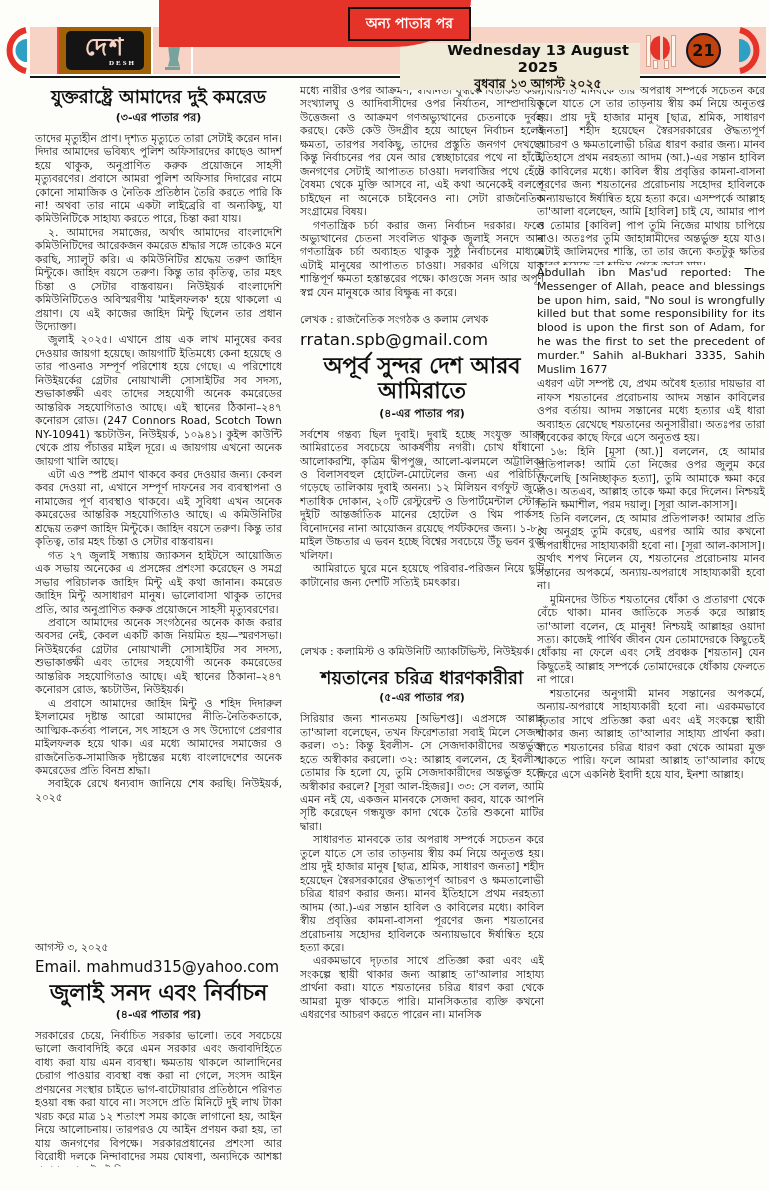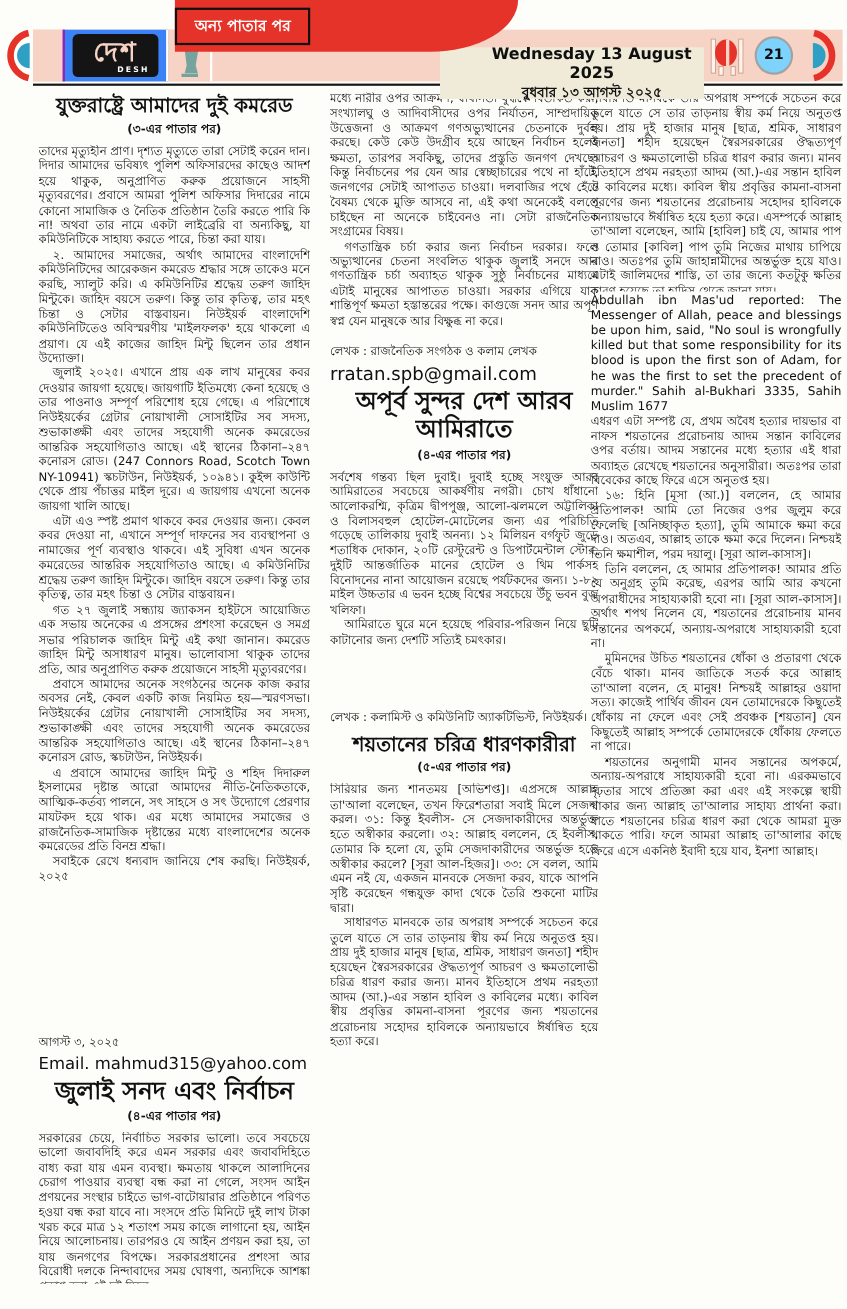--- a/index.html
+++ b/index.html
@@ -8,32 +8,32 @@
     background:#fdfdfa;color:#101010;
     font-family:"DejaVu Sans",sans-serif;
   }
   
   .masthead{
     position:absolute;left:30px;top:27px;width:736px;height:47px;
     display:flex;align-items:stretch;background:#f6d3c4;
   }
   .seg{display:flex;align-items:center;justify-content:center;}
   .cap{width:27px;background:#f6d3c4;}
-  .logo-panel{width:92px;background:#3b82f6;border-left:2px solid #a21caf;border-right:2px solid #fff;}
+  .logo-panel{width:92px;background:#a16207;border-left:2px solid #ef4444;border-right:2px solid #fff;font-family:Liberation Serif, serif;}
   .logo-box{
     width:78px;height:39px;background:#141414;border-radius:5px;
     display:flex;flex-direction:column;align-items:center;justify-content:center;line-height:1;
   }
   .logo-bn{color:#f6d3c4;font-weight:bold;font-size:24px;letter-spacing:2px;}
   .logo-en{color:#ffffff;font-size:7px;letter-spacing:2px;align-self:flex-end;margin-right:8px;margin-top:1px;font-weight:bold;}
   .statue-panel{width:38px;background:#f6d3c4;border-right:2px solid #fff;}
   .banner-red{
     position:absolute;left:159px;top:0;width:312px;height:47px;
     background:#e6332a;border-bottom-right-radius:80px 47px;
-    display:flex;align-items:center;justify-content:flex-start;z-index:3;
+    display:flex;align-items:center;justify-content:flex-end;z-index:3;
   }
   .banner-label{
     border:2px solid #101010;color:#fff;font-weight:bold;font-size:14px;
     padding:3px 16px;white-space:nowrap;background:#e6332a;
   }
   .date-panel{
     position:absolute;left:400px;top:0;width:240px;height:47px;z-index:2;
     background:#f0ebd8;display:flex;flex-direction:column;align-items:center;justify-content:center;
     text-align:center;padding-left:36px;box-sizing:border-box;
   }
@@ -44,22 +44,22 @@
     background:#f6d3c4;display:flex;align-items:center;justify-content:flex-start;gap:10px;padding-left:6px;box-sizing:border-box;
   }
   .drum{position:relative;width:30px;height:36px;flex:0 0 auto;}
   .drum .post{position:absolute;top:2px;width:3px;height:30px;background:#fdf4ee;border:1px solid #d8a08c;}
   .drum .post.l{left:0;} .drum .post.r{right:0;}
   .drum .ball{position:absolute;left:4px;top:3px;width:20px;height:24px;background:#e6332a;border-radius:50%;}
   .drum .slit{position:absolute;left:14px;top:3px;width:3px;height:24px;background:#f6d3c4;}
   .drum .leg{position:absolute;bottom:0;width:3px;height:7px;background:#fdf4ee;border:1px solid #d8a08c;}
   .drum .leg.l{left:7px;} .drum .leg.r{right:7px;}
   .pageno{
-    width:31px;height:31px;border-radius:50%;background:#7dd3fc;border:2px solid #a3a3a3;
-    display:flex;align-items:center;justify-content:center;font-weight:bold;font-size:13px;flex:0 0 auto;
+    width:31px;height:31px;border-radius:50%;background:#c2410c;border:2px solid #0f172a;
+    display:flex;align-items:center;justify-content:center;font-weight:bold;font-size:16px;flex:0 0 auto;
   }
   .endcap{position:absolute;top:0;height:47px;z-index:4;}
   .endcap.leftcap{left:0;}
   .endcap.rightcap{right:0;transform:scaleX(-1);}
   .header-rule{position:absolute;left:30px;top:76px;width:736px;height:2px;background:#161616;}
   
   .col{position:absolute;top:84px;height:1083px;overflow:hidden;}
   .col1{left:35px;width:247px;}
   .col2{left:300px;width:244px;}
   .col3{left:537px;width:228px;}
@@ -127,21 +127,21 @@
 <div class="col col1">
   <div class="headline">যুক্তরাষ্ট্রে আমাদের দুই কমরেড</div>
   <div class="contnote">(৩-এর পাতার পর)</div>
   <div class="body" style="height:806px;">
       <p>তাদের মৃত্যুহীন প্রাণ। দৃশ্যত মৃত্যুতে তারা সেটাই করেন দান। দিদার আমাদের ভবিষ্যৎ পুলিশ অফিসারদের কাছেও আদর্শ হয়ে থাকুক, অনুপ্রাণিত করুক প্রয়োজনে সাহসী মৃত্যুবরণের। প্রবাসে আমরা পুলিশ অফিসার দিদারের নামে কোনো সামাজিক ও নৈতিক প্রতিষ্ঠান তৈরি করতে পারি কি না! অথবা তার নামে একটা লাইব্রেরি বা অন্যকিছু, যা কমিউনিটিকে সাহায্য করতে পারে, চিন্তা করা যায়।</p>
       <p>২. আমাদের সমাজের, অর্থাৎ আমাদের বাংলাদেশি কমিউনিটিদের আরেকজন কমরেড শ্রদ্ধার সঙ্গে তাকেও মনে করছি, স্যালুট করি। এ কমিউনিটির শ্রদ্ধেয় তরুণ জাহিদ মিন্টুকে। জাহিদ বয়সে তরুণ। কিন্তু তার কৃতিত্ব, তার মহৎ চিন্তা ও সেটার বাস্তবায়ন। নিউইয়র্ক বাংলাদেশি কমিউনিটিতেও অবিস্মরণীয় 'মাইলফলক' হয়ে থাকলো এ প্রয়াণ। যে এই কাজের জাহিদ মিন্টু ছিলেন তার প্রধান উদ্যোক্তা।</p>
       <p>জুলাই ২০২৫। এখানে প্রায় এক লাখ মানুষের কবর দেওয়ার জায়গা হয়েছে। জায়গাটি ইতিমধ্যে কেনা হয়েছে ও তার পাওনাও সম্পূর্ণ পরিশোধ হয়ে গেছে। এ পরিশোধে নিউইয়র্কের গ্রেটার নোয়াখালী সোসাইটির সব সদস্য, শুভাকাঙ্ক্ষী এবং তাদের সহযোগী অনেক কমরেডের আন্তরিক সহযোগিতাও আছে। এই স্থানের ঠিকানা–২৪৭ কনোরস রোড। (247 Connors Road, Scotch Town NY-10941) স্কচটাউন, নিউইয়র্ক, ১০৯৪১। কুইন্স কাউন্টি থেকে প্রায় পঁচাত্তর মাইল দূরে। এ জায়গায় এখনো অনেক জায়গা খালি আছে।</p>
       <p>এটা এও স্পষ্ট প্রমাণ থাকবে কবর দেওয়ার জন্য। কেবল কবর দেওয়া না, এখানে সম্পূর্ণ দাফনের সব ব্যবস্থাপনা ও নামাজের পূর্ণ ব্যবস্থাও থাকবে। এই সুবিধা এখন অনেক কমরেডের আন্তরিক সহযোগিতাও আছে। এ কমিউনিটির শ্রদ্ধেয় তরুণ জাহিদ মিন্টুকে। জাহিদ বয়সে তরুণ। কিন্তু তার কৃতিত্ব, তার মহৎ চিন্তা ও সেটার বাস্তবায়ন।</p>
       <p>গত ২৭ জুলাই সন্ধ্যায় জ্যাকসন হাইটসে আয়োজিত এক সভায় অনেকের এ প্রসঙ্গের প্রশংসা করেছেন ও সমগ্র সভার পরিচালক জাহিদ মিন্টু এই কথা জানান। কমরেড জাহিদ মিন্টু অসাধারণ মানুষ। ভালোবাসা থাকুক তাদের প্রতি, আর অনুপ্রাণিত করুক প্রয়োজনে সাহসী মৃত্যুবরণের।</p>
       <p>প্রবাসে আমাদের অনেক সংগঠনের অনেক কাজ করার অবসর নেই, কেবল একটি কাজ নিয়মিত হয়—স্মরণসভা। নিউইয়র্কের গ্রেটার নোয়াখালী সোসাইটির সব সদস্য, শুভাকাঙ্ক্ষী এবং তাদের সহযোগী অনেক কমরেডের আন্তরিক সহযোগিতাও আছে। এই স্থানের ঠিকানা–২৪৭ কনোরস রোড, স্কচটাউন, নিউইয়র্ক।</p>
-      <p>এ প্রবাসে আমাদের জাহিদ মিন্টু ও শহিদ দিদারুল ইসলামের দৃষ্টান্ত আরো আমাদের নীতি-নৈতিকতাকে, আত্মিক-কর্তব্য পালনে, সৎ সাহসে ও সৎ উদ্যোগে প্রেরণার মাযটকদ হয়ে থাক। এর মধ্যে আমাদের সমাজের ও রাজনৈতিক-সামাজিক দৃষ্টান্তের মধ্যে বাংলাদেশের অনেক কমরেডের প্রতি বিনম্র শ্রদ্ধা।</p>
+      <p>এ প্রবাসে আমাদের জাহিদ মিন্টু ও শহিদ দিদারুল ইসলামের দৃষ্টান্ত আরো আমাদের নীতি-নৈতিকতাকে, আত্মিক-কর্তব্য পালনে, সৎ সাহসে ও সৎ উদ্যোগে প্রেরণার মাইলফলক হয়ে থাক। এর মধ্যে আমাদের সমাজের ও রাজনৈতিক-সামাজিক দৃষ্টান্তের মধ্যে বাংলাদেশের অনেক কমরেডের প্রতি বিনম্র শ্রদ্ধা।</p>
       <p>সবাইকে রেখে ধন্যবাদ জানিয়ে শেষ করছি। নিউইয়র্ক, ২০২৫</p>
     </div>
   <div class="dateline">আগস্ট ৩, ২০২৫</div>
   <div class="email e1">Email. mahmud315@yahoo.com</div>
   <div class="headline small">জুলাই সনদ এবং নির্বাচন</div>
   <div class="contnote">(৪-এর পাতার পর)</div>
   <div class="body" style="height:165px;">
       <p>সরকারের চেয়ে, নির্বাচিত সরকার ভালো। তবে সবচেয়ে ভালো জবাবদিহি করে এমন সরকার এবং জবাবদিহিতে বাধ্য করা যায় এমন ব্যবস্থা। ক্ষমতায় থাকলে আলাদিনের চেরাগ পাওয়ার ব্যবস্থা বন্ধ করা না গেলে, সংসদ আইন প্রণয়নের সংস্থার চাইতে ভাগ-বাটোয়ারার প্রতিষ্ঠানে পরিণত হওয়া বন্ধ করা যাবে না। সংসদে প্রতি মিনিটে দুই লাখ টাকা খরচ করে মাত্র ১২ শতাংশ সময় কাজে লাগানো হয়, আইন নিয়ে আলোচনায়। তারপরও যে আইন প্রণয়ন করা হয়, তা যায় জনগণের বিপক্ষে। সরকারপ্রধানের প্রশংসা আর বিরোধী দলকে নিন্দাবাদের সময় ঘোষণা, অন্যদিকে আশঙ্কা প্রকাশ করা এই দুই মিলে</p>
     </div>
 </div>
@@ -159,20 +159,21 @@
       <p>সর্বশেষ গন্তব্য ছিল দুবাই। দুবাই হচ্ছে সংযুক্ত আরব আমিরাতের সবচেয়ে আকর্ষণীয় নগরী। চোখ ধাঁধানো আলোকরশ্মি, কৃত্রিম দ্বীপপুঞ্জ, আলো-ঝলমলে অট্টালিকা ও বিলাসবহুল হোটেল-মোটেলের জন্য এর পরিচিতি গড়েছে তালিকায় দুবাই অনন্য। ১২ মিলিয়ন বর্গফুট জুড়ে শতাধিক দোকান, ২০টি রেস্টুরেন্ট ও ডিপার্টমেন্টাল স্টোর, দুইটি আন্তর্জাতিক মানের হোটেল ও থিম পার্কসহ বিনোদনের নানা আয়োজন রয়েছে পর্যটকদের জন্য। ১-৮২ মাইল উচ্চতার এ ভবন হচ্ছে বিশ্বের সবচেয়ে উঁচু ভবন বুর্জ খলিফা।</p>
       <p>আমিরাতে ঘুরে মনে হয়েছে পরিবার-পরিজন নিয়ে ছুটি কাটানোর জন্য দেশটি সত্যিই চমৎকার।</p>
     </div>
   <div class="byline">লেখক : কলামিস্ট ও কমিউনিটি অ্যাকটিভিস্ট, নিউইয়র্ক।</div>
   <div class="h-space"></div>
   <div class="headline">শয়তানের চরিত্র ধারণকারীরা</div>
   <div class="contnote">(৫-এর পাতার পর)</div>
   <div class="body" style="height:462px;">
       <p>সিরিয়ার জন্য শানতময় [অভিশপ্ত]। এপ্রসঙ্গে আল্লাহ তা'আলা বলেছেন, তখন ফিরেশতারা সবাই মিলে সেজদা করল। ৩১: কিন্তু ইবলীস- সে সেজদাকারীদের অন্তর্ভুক্ত হতে অস্বীকার করলো। ৩২: আল্লাহ বললেন, হে ইবলীস, তোমার কি হলো যে, তুমি সেজদাকারীদের অন্তর্ভুক্ত হতে অস্বীকার করলে? [সূরা আল-হিজর]। ৩৩: সে বলল, আমি এমন নই যে, একজন মানবকে সেজদা করব, যাকে আপনি সৃষ্টি করেছেন গন্ধযুক্ত কাদা থেকে তৈরি শুকনো মাটির দ্বারা।</p>
       <p>সাধারণত মানবকে তার অপরাধ সম্পর্কে সচেতন করে তুলে যাতে সে তার তাড়নায় স্বীয় কর্ম নিয়ে অনুতপ্ত হয়। প্রায় দুই হাজার মানুষ [ছাত্র, শ্রমিক, সাধারণ জনতা] শহীদ হয়েছেন স্বৈরসরকারের ঔদ্ধত্যপূর্ণ আচরণ ও ক্ষমতালোভী চরিত্র ধারণ করার জন্য। মানব ইতিহাসে প্রথম নরহত্যা আদম (আ.)-এর সন্তান হাবিল ও কাবিলের মধ্যে। কাবিল স্বীয় প্রবৃত্তির কামনা-বাসনা পূরণের জন্য শয়তানের প্ররোচনায় সহোদর হাবিলকে অন্যায়ভাবে ঈর্ষান্বিত হয়ে হত্যা করে।</p>
+      <p>এরকমভাবে দৃঢ়তার সাথে প্রতিজ্ঞা করা এবং এই সংকল্পে স্থায়ী থাকার জন্য আল্লাহ তা'আলার সাহায্য প্রার্থনা করা। যাতে শয়তানের চরিত্র ধারণ করা থেকে আমরা মুক্ত থাকতে পারি। মানসিকতার ব্যক্তি কখনো এধরণের আচরণ করতে পারেন না। মানসিক</p>
     </div>
 </div>
 
 <div class="col col3">
   <div class="body" style="height:181px;">
       <p>সাধারণত মানবকে তার অপরাধ সম্পর্কে সচেতন করে তুলে যাতে সে তার তাড়নায় স্বীয় কর্ম নিয়ে অনুতপ্ত হয়। প্রায় দুই হাজার মানুষ [ছাত্র, শ্রমিক, সাধারণ জনতা] শহীদ হয়েছেন স্বৈরসরকারের ঔদ্ধত্যপূর্ণ আচরণ ও ক্ষমতালোভী চরিত্র ধারণ করার জন্য। মানব ইতিহাসে প্রথম নরহত্যা আদম (আ.)-এর সন্তান হাবিল ও কাবিলের মধ্যে। কাবিল স্বীয় প্রবৃত্তির কামনা-বাসনা পূরণের জন্য শয়তানের প্ররোচনায় সহোদর হাবিলকে অন্যায়ভাবে ঈর্ষান্বিত হয়ে হত্যা করে। এসম্পর্কে আল্লাহ তা'আলা বলেছেন, আমি [হাবিল] চাই যে, আমার পাপ ও তোমার [কাবিল] পাপ তুমি নিজের মাথায় চাপিয়ে নাও। অতঃপর তুমি জাহান্নামীদের অন্তর্ভুক্ত হয়ে যাও। এটাই জালিমদের শাস্তি, তা তার জন্যে কতটুকু ক্ষতির কারণ হয়েছে তা হাদিস থেকে জানা যায়।</p>
     </div>
   <div class="quote-en">Abdullah ibn Mas'ud reported: The Messenger of Allah, peace and blessings be upon him, said, "No soul is wrongfully killed but that some responsibility for its blood is upon the first son of Adam, for he was the first to set the precedent of murder." Sahih al-Bukhari 3335, Sahih Muslim 1677</div>
   <div class="body" style="height:788px;">
       <p>এধরণ এটা সম্পষ্ট যে, প্রথম অবৈধ হত্যার দায়ভার বা নাফস শয়তানের প্ররোচনায় আদম সন্তান কাবিলের ওপর বর্তায়। আদম সন্তানের মধ্যে হত্যার এই ধারা অব্যাহত রেখেছে শয়তানের অনুসারীরা। অতঃপর তারা বিবেকের কাছে ফিরে এসে অনুতপ্ত হয়।</p>

